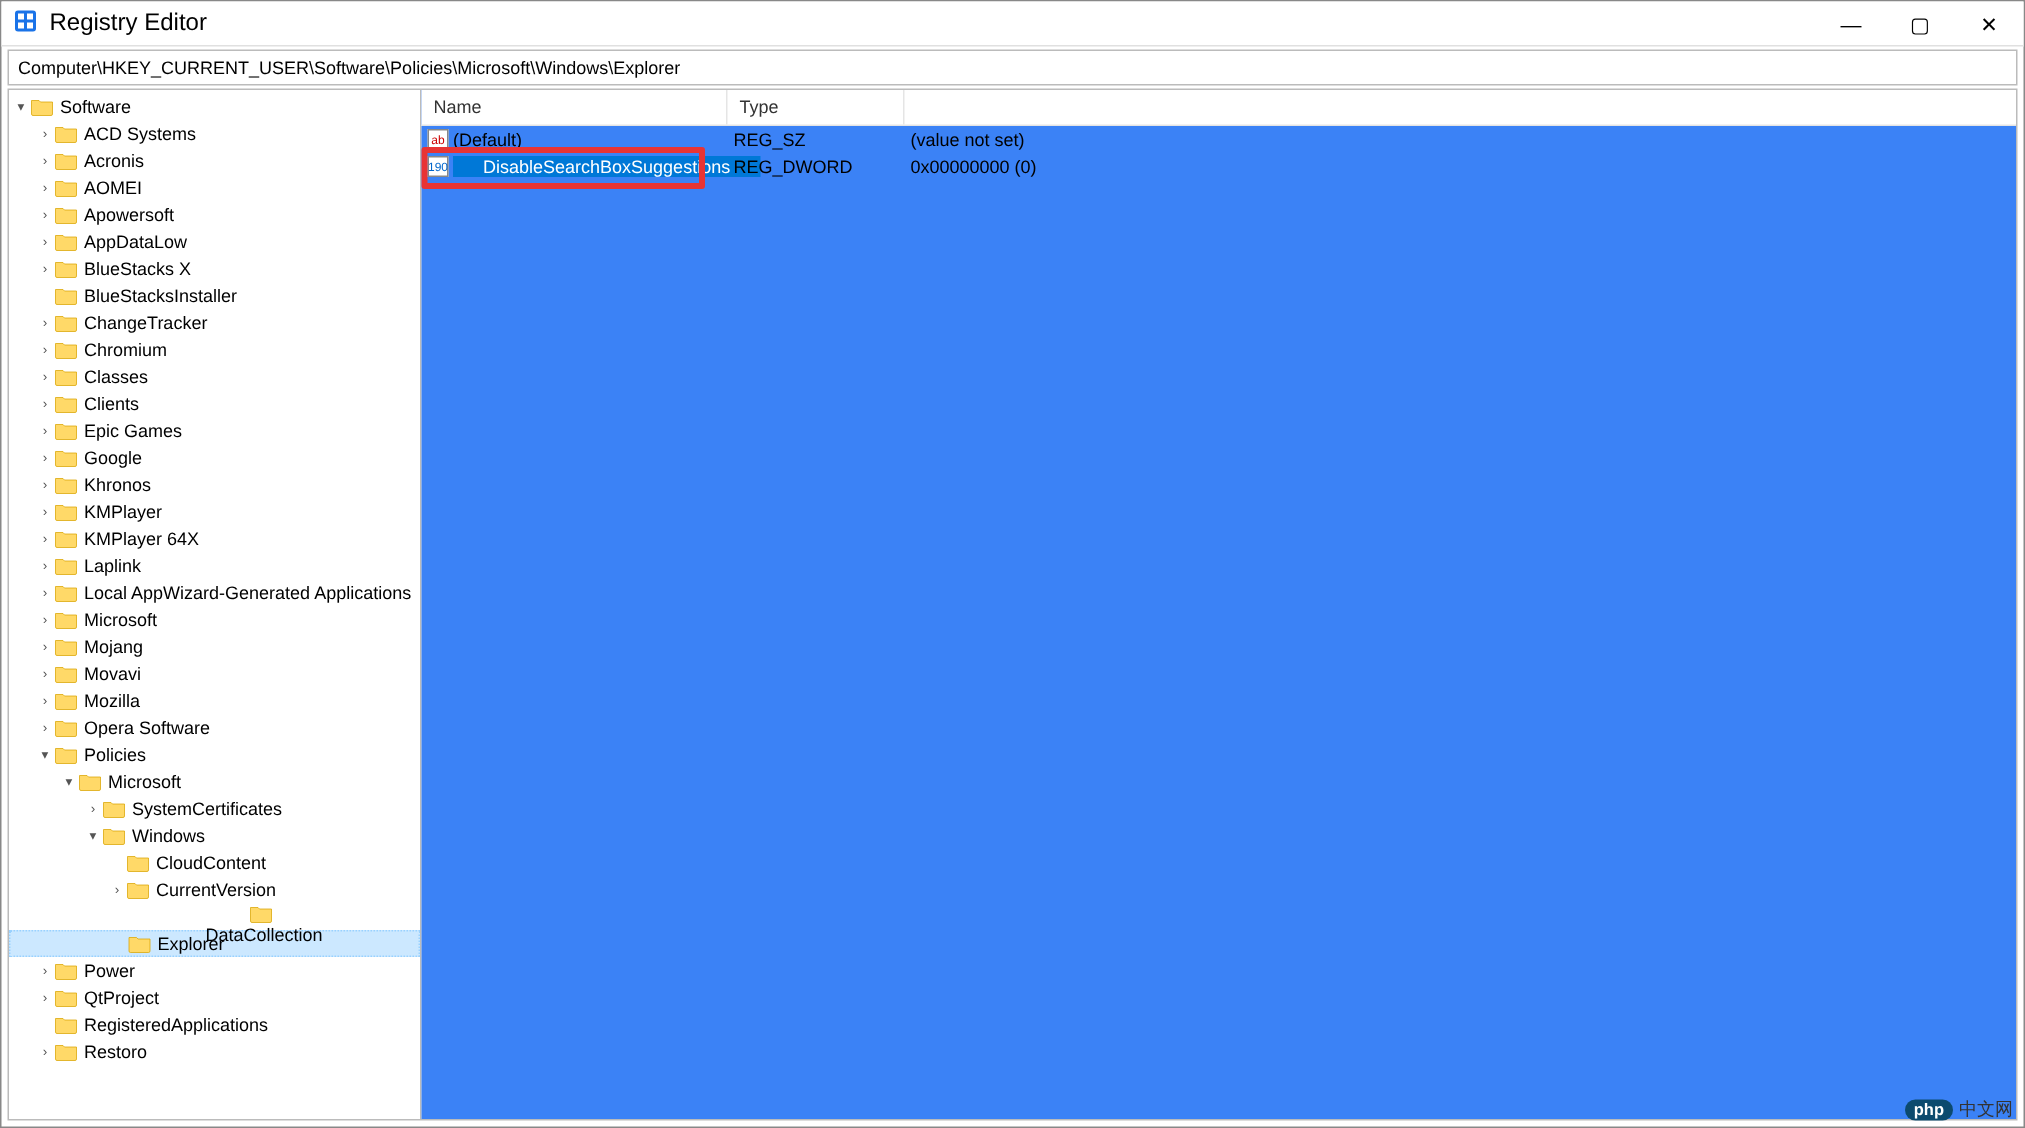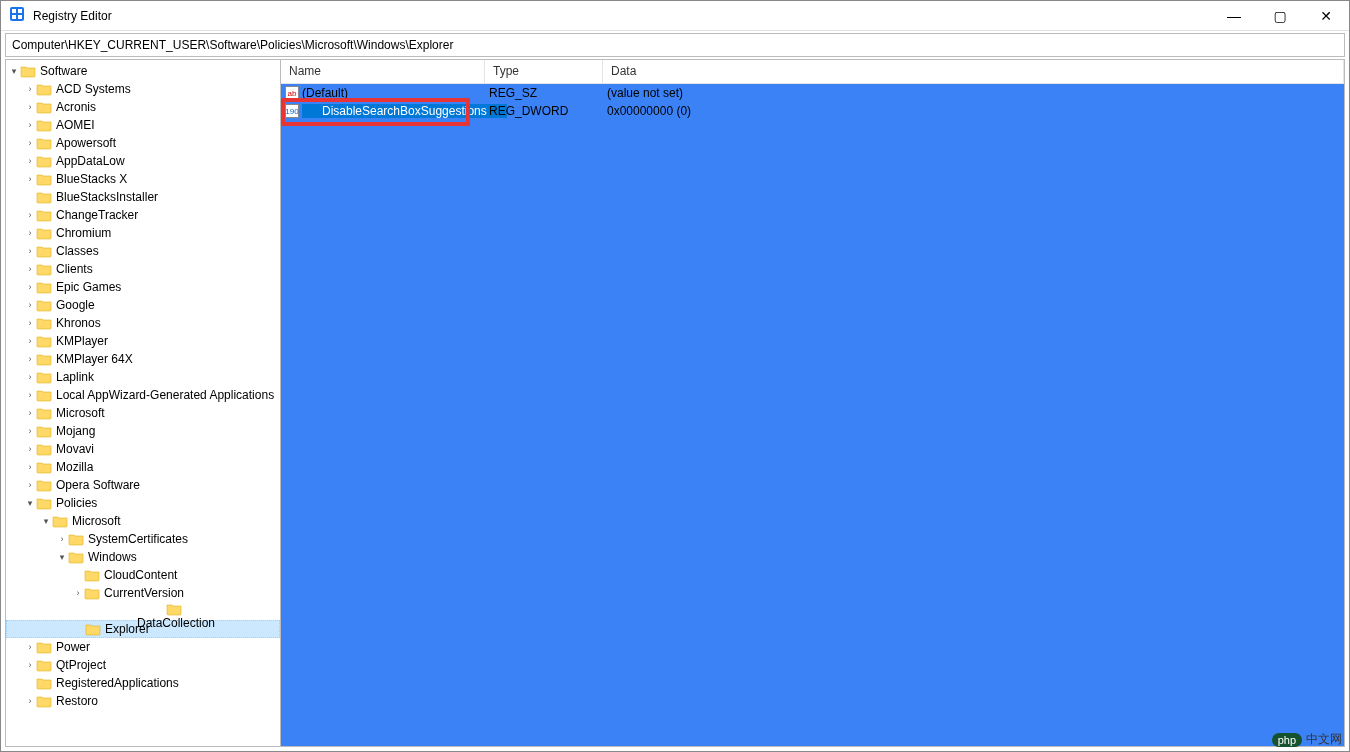--- a/index.html
+++ b/index.html
@@ -1,20 +1,20 @@
 <!DOCTYPE html>
 <html><head>
 <meta charset="utf-8">
 <style>
   * { box-sizing: border-box; margin: 0; padding: 0; }
   body { font-family: "Segoe UI", Tahoma, sans-serif; font-size: 12px; background: #ffffff; overflow: hidden; width: 1350px; height: 752px; position: relative; }
   .window { width: 100%; height: 100%; border: 1px solid #888; display: flex; flex-direction: column; }
   .title-bar { height: 30px; display: flex; align-items: center; justify-content: space-between; padding-left: 8px; background: #fff; border-bottom: 1px solid #e0e0e0; }
   .title-bar .title { display: flex; align-items: center; gap: 8px; }
-  .title-bar .title-text { font-size: 12px; }
+  .title-bar .title-text { font-size: 16px; }
   .window-controls { display: flex; }
   .window-controls div { width: 46px; height: 30px; display: flex; align-items: center; justify-content: center; font-size: 14px; cursor: pointer; }
   .menu-bar { height: 26px; display: flex; align-items: center; padding-left: 6px; gap: 0; background: #fff; border-bottom: 1px solid #e0e0e0; }
   .menu-item { padding: 4px 10px; cursor: pointer; }
   .address-bar { height: 24px; border: 1px solid #bbb; margin: 2px 4px; padding: 2px 6px; display: flex; align-items: center; font-size: 12px; background: #fff; }
   .content { flex: 1; display: flex; border-top: 1px solid #bbb; overflow: hidden; margin: 0 4px 4px 4px; border: 1px solid #bbb; }
   .tree-pane { width: 275px; overflow-y: scroll; border-right: 1px solid #bbb; background: #fff; }
   .tree { padding: 2px 0; }
   .tree-item { display: flex; align-items: center; height: 18px; white-space: nowrap; cursor: pointer; }
   .tree-item.selected { background: #cce8ff; border: 1px dotted #99d1ff; height: 18px; }
@@ -31,21 +31,21 @@
   .list-row .cell { padding: 0 4px; display: flex; align-items: center; gap: 3px; }
   .cell.col-name { width: 204px; padding-left: 4px;}
   .cell.col-type { width: 118px; }
   .cell.col-data { flex: 1; }
   .value-icon { width: 14px; height: 14px; display: inline-flex; align-items: center; justify-content: center; font-size: 8px; border: 1px solid #888; }
   .value-icon.sz { background: #fff; color: #c00; }
   .value-icon.dw { background: #fff; color: #06c; }
   .selected-name { background: #0078d7; color: #fff; padding: 0 20px; }
   .highlight-box { position: absolute; border: 4px solid #e83434; border-radius: 2px; left: 0; top: 14px; width: 189px; height: 28px; pointer-events: none; }
   .watermark { position: absolute; right: 8px; bottom: 4px; display: flex; align-items: center; gap: 4px; font-size: 12px; color: #333; }
-  .php-badge { background: #14532d; color: #fff; border-radius: 8px; padding: 1px 6px; font-weight: normal; font-size: 11px; }
+  .php-badge { background: #0c4a6e; color: #fff; border-radius: 8px; padding: 1px 6px; font-weight: bold; font-size: 11px; }
   ::-webkit-scrollbar { width: 16px; }
   ::-webkit-scrollbar-track { background: #f0f0f0; }
   ::-webkit-scrollbar-thumb { background: #c0c0c0; }
 </style>
 </head>
 <body>
 
 <div class="window">
   <div class="title-bar">
     <div class="title">
@@ -326,21 +326,20 @@
                 <path d="M1 3 h5 l1 1 h8 v8 a1 1 0 0 1 -1 1 h-12 a1 1 0 0 1 -1 -1 z" fill="#ffd968" stroke="#d9a400" stroke-width="0.5"></path>
               </svg></span>
             <span>Restoro</span>
           </div>
         </div>
     </div>
     <div class="list-pane">
       <div class="list-header">
         <div class="col-name">Name</div>
         <div class="col-type">Type</div>
-        <div class="col-data">Data</div>
       </div>
       <div class="list-body" id="list-body">
         <div class="highlight-box"></div>
       <div class="list-row">
             <div class="cell col-name">
               <span class="value-icon sz">ab</span>
               <span>(Default)</span>
             </div>
             <div class="cell col-type">REG_SZ</div>
             <div class="cell col-data">(value not set)</div>

